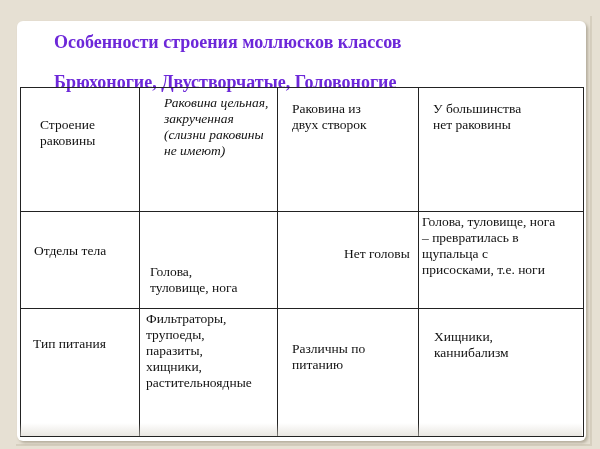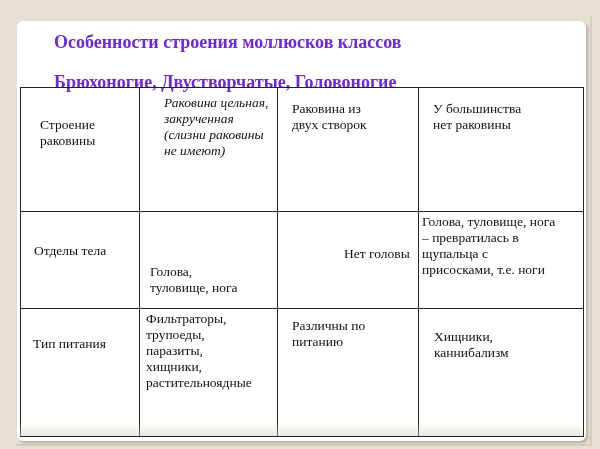--- a/index.html
+++ b/index.html
@@ -176,21 +176,21 @@
       <div class="cell-inner">
             <span class="txt" style="left:6px;top:2px;">Фильтраторы,
 трупоеды,
 паразиты,
 хищники,
 растительноядные</span>
           </div>
     </td>
     <td>
       <div class="cell-inner">
-            <span class="txt" style="left:14px;top:9px;">Различны по
+            <span class="txt" style="left:14px;top:32px;">Различны по
 питанию</span>
           </div>
     </td>
     <td>
       <div class="cell-inner">
             <span class="txt" style="left:15px;top:20px;">Хищники,
 каннибализм</span>
           </div>
     </td>
   </tr>

